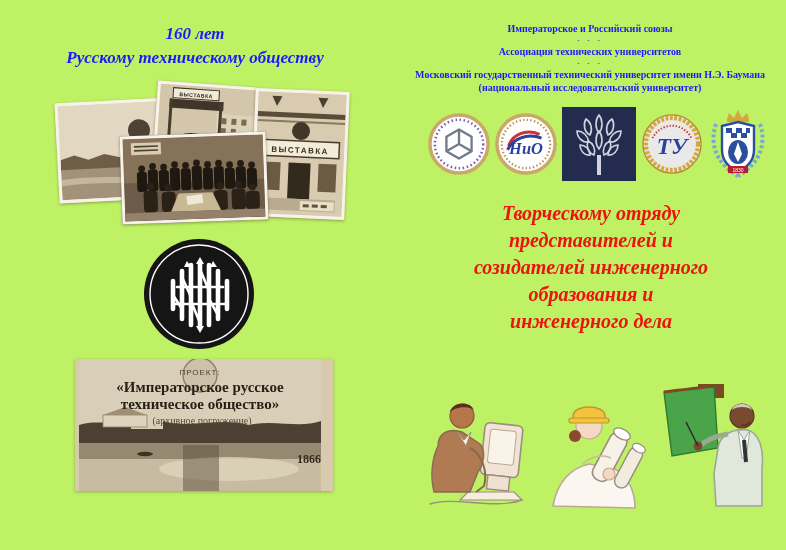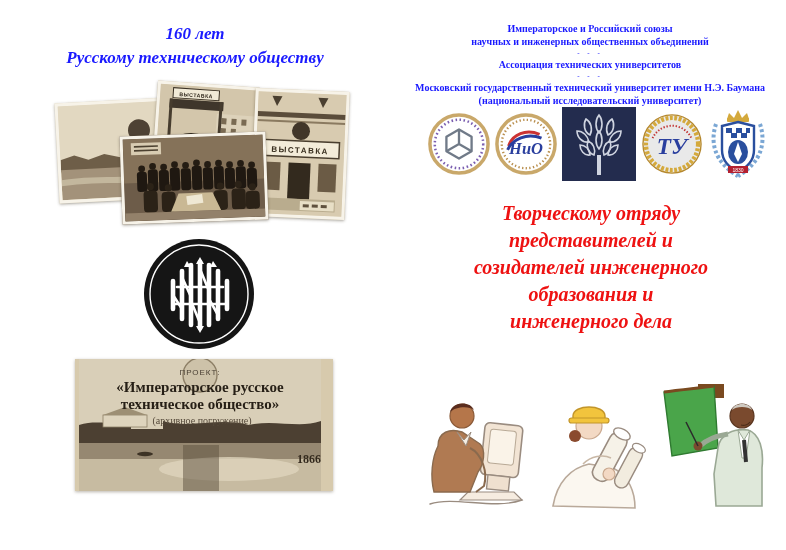--- a/index.html
+++ b/index.html
@@ -1,16 +1,16 @@
 <!DOCTYPE html>
 <html><head>
 <meta charset="utf-8">
 <style>
   html,body{margin:0;padding:0;background:#888;}
-  #canvas{position:relative;width:786px;height:550px;background:#ffffff;overflow:hidden;
+  #canvas{position:relative;width:786px;height:550px;background:#bef264;overflow:hidden;
           font-family:"Liberation Serif","DejaVu Serif",serif;margin:0 auto;}
 
   
   .lp-title{position:absolute;left:20px;top:22px;width:350px;text-align:center;
             color:#1a1aff;font-weight:bold;font-style:italic;font-size:17px;line-height:24px;}
 
   .collage{position:absolute;left:55px;top:84px;width:292px;height:136px;}
   .photo{position:absolute;border:3px solid #f7f3e9;box-shadow:0 1px 3px rgba(60,50,30,.45);overflow:hidden;}
   .photoA{left:2px;top:16px;width:128px;height:94px;transform:rotate(-3deg);z-index:1;background:#e0d6bf;}
   .photoB{left:100px;top:0;width:96px;height:80px;transform:rotate(4deg);z-index:2;background:#d3c6ab;}
@@ -216,21 +216,20 @@
         <div>«Императорское русское</div>
         <div>техническое общество»</div>
       </div>
       <div class="card-sub">(архивное погружение)</div>
       <div class="card-year">1866</div>
     </div>
   </div>
 
   <div class="rp-header">
     <div>Императорское и Российский союзы</div>
-    <div>научных и инженерных общественных объединений</div>
     <div class="rp-sep">- - -</div>
     <div>Ассоциация технических университетов</div>
     <div class="rp-sep">- - -</div>
     <div>Московский государственный технический университет имени Н.Э. Баумана</div>
     <div>(национальный исследовательский университет)</div>
   </div>
 
   <div class="logos">
 
     <div class="logo">

